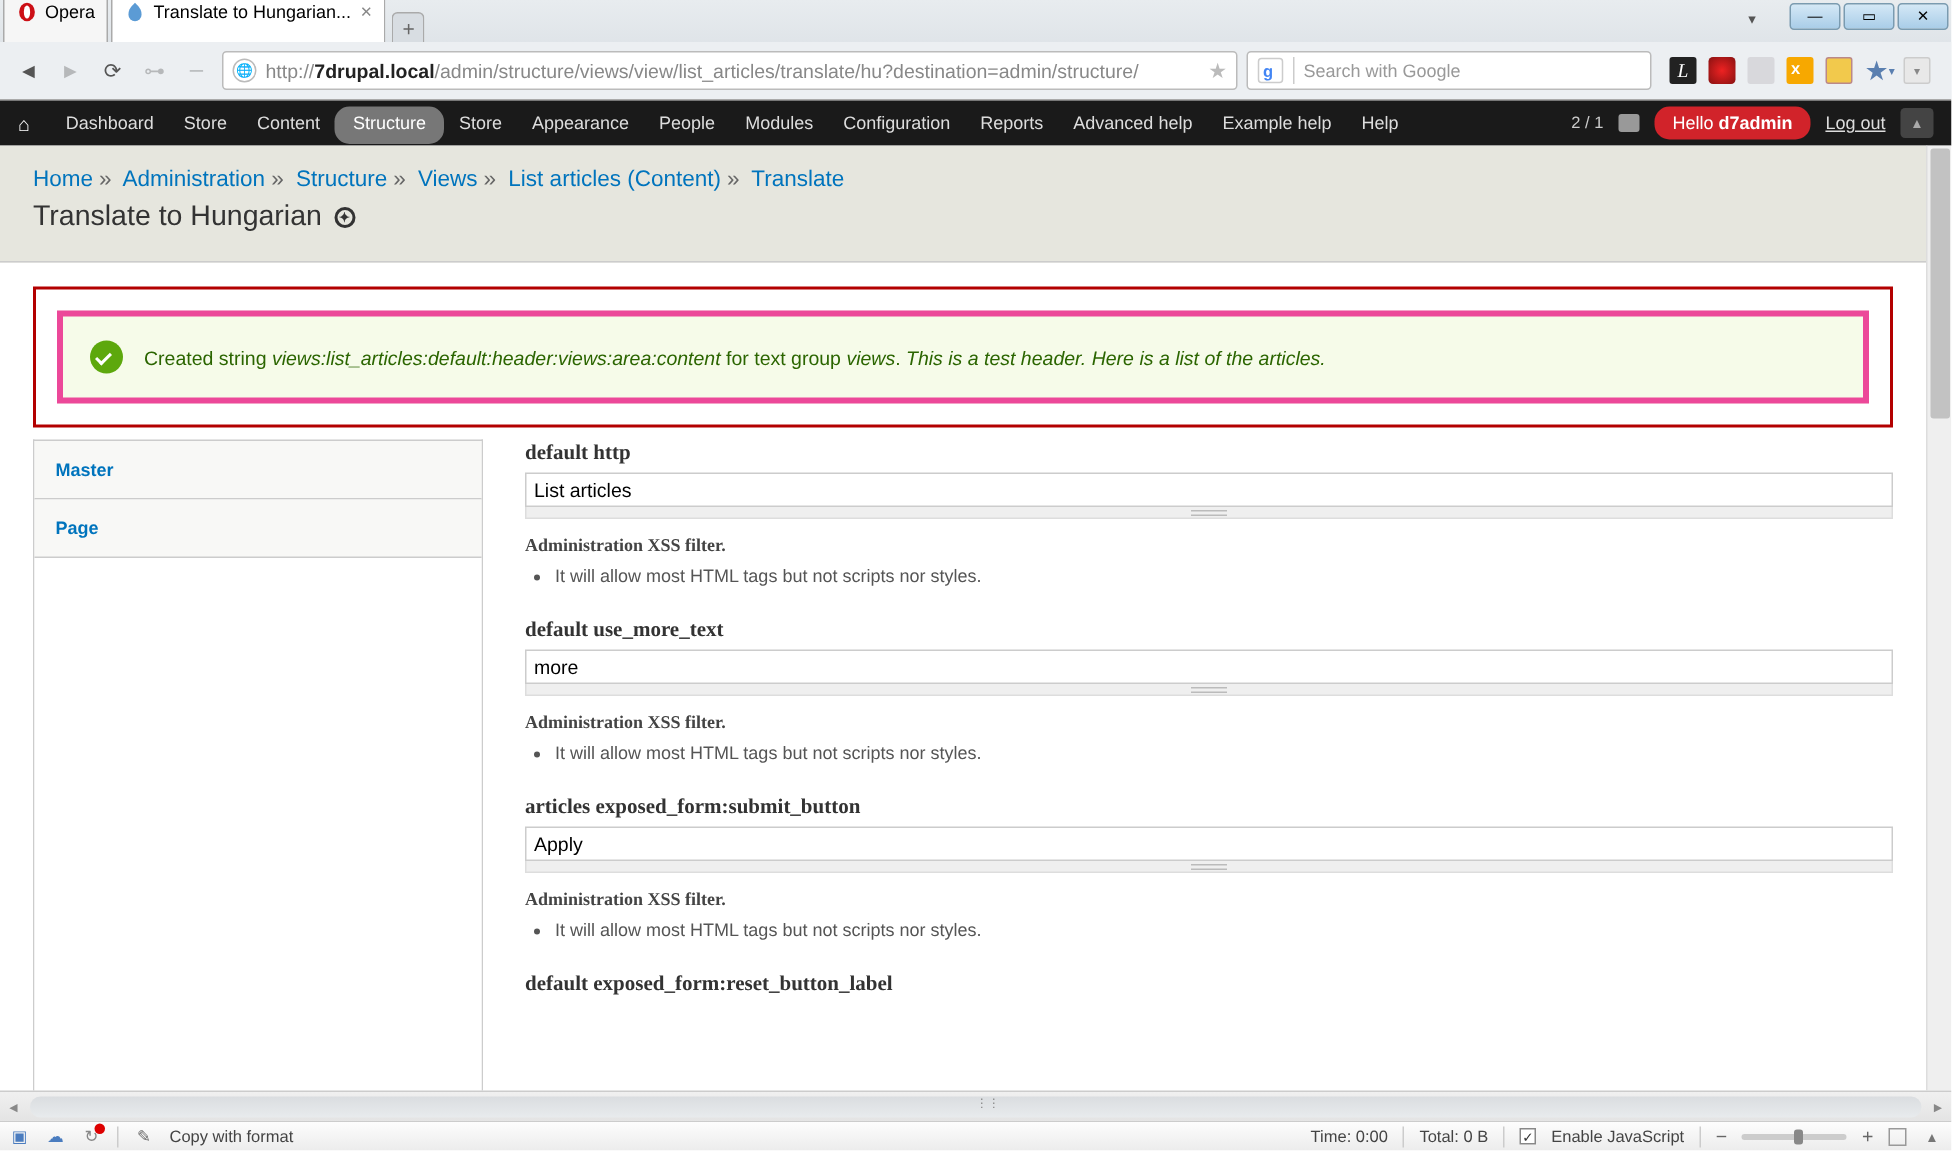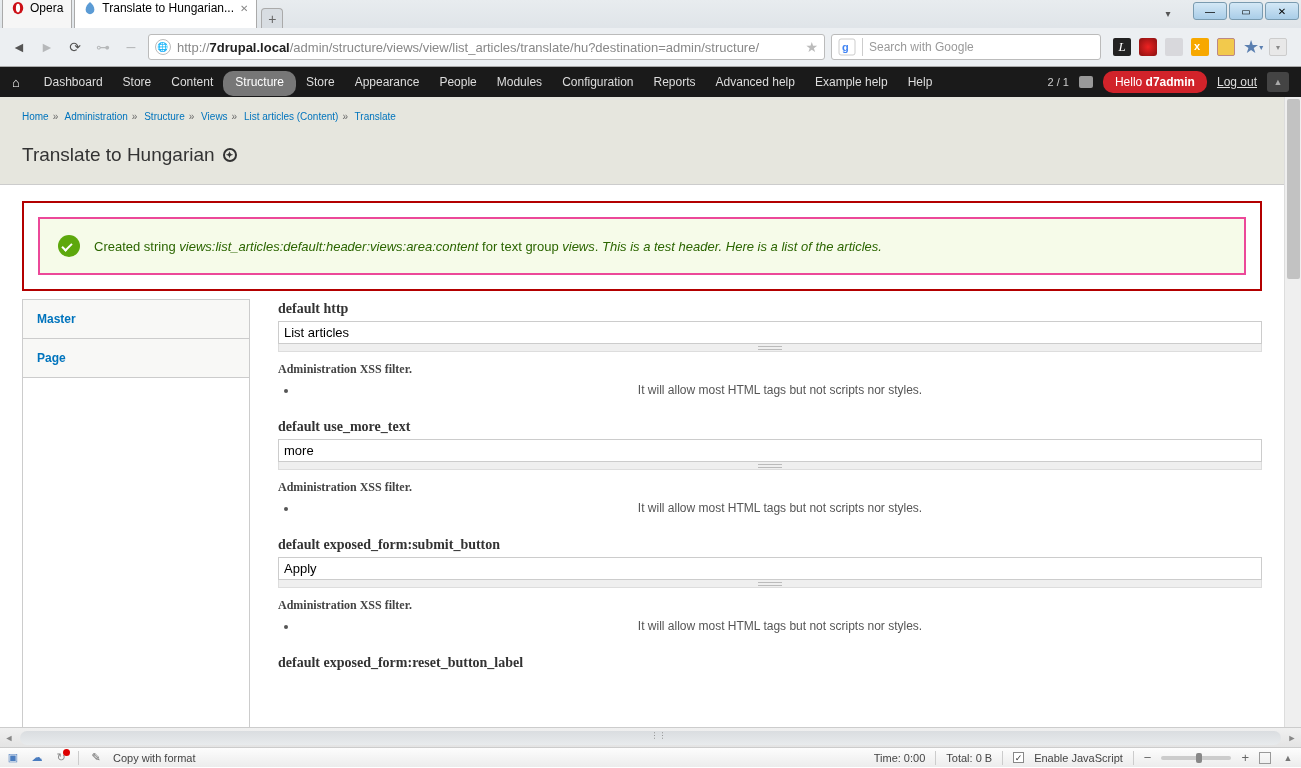--- a/index.html
+++ b/index.html
@@ -46,48 +46,48 @@
 .toggle-btn { width: 22px; height: 20px; background: #444; border-radius: 3px; display:flex;align-items:center;justify-content:center;color:#aaa;font-size:9px; }
 
 
 .viewport { height: calc(768px - 28px - 40px - 30px - 20px - 20px); overflow: hidden; position: relative; }
 .vscroll { position: absolute; right: 0; top: 0; width: 17px; height: 100%; background: #efefef; border-left: 1px solid #ddd; }
 .vscroll-thumb { position: absolute; left: 2px; width: 13px; background: #c2c2c2; border-radius: 2px; }
 .vscroll-thumb.top { top: 2px; height: 180px; }
 .content-scroll { height: 100%; width: calc(100% - 17px); overflow: hidden; }
 
 .breadcrumb-area { background: #e6e6de; padding: 14px 22px 18px; border-bottom: 1px solid #ccc; }
-.breadcrumb { font-size: 10px; color: #555; margin-bottom: 22px; }
+.breadcrumb { font-size: 15px; color: #555; margin-bottom: 6px; }
 .breadcrumb a { color: #0074bd; text-decoration: none; }
 .breadcrumb .sep { color: #666; margin: 0 4px; }
 .page-title { font-size: 19px; color: #333; font-weight: normal; display: flex; align-items: center; gap: 8px; }
 .help-circle { width: 14px; height: 14px; border: 2px solid #333; border-radius: 50%; display: inline-flex; align-items: center; justify-content: center; font-size: 9px; color: #333; font-weight: bold; }
 
 .main { padding: 16px 22px; }
 .status-wrap { border: 2px solid #b30000; padding: 14px; margin-bottom: 8px; }
-.status-msg { background: #f6fbe9; border: 2px solid #ec4899; padding: 16px 18px; display: flex; align-items: center; gap: 14px; color: #2b6500; font-size: 13px; }
+.status-msg { background: #f6fbe9; border: 4px solid #ec4899; padding: 16px 18px; display: flex; align-items: center; gap: 14px; color: #2b6500; font-size: 13px; }
 .status-icon { width: 22px; height: 22px; background: #5da80d; border-radius: 50%; position: relative; flex-shrink: 0; }
 .status-icon::after { content: ''; position: absolute; left: 6px; top: 9px; width: 4px; height: 8px; border: solid #fff; border-width: 0 2px 2px 0; transform: rotate(45deg); margin-top: -3px; }
 .status-msg em { font-style: italic; }
 
 .layout { display: flex; gap: 0; }
-.tabs-col { width: 228px; border: 1px solid #ccc; border-bottom: none; }
+.tabs-col { width: 300px; border: 1px solid #ccc; border-bottom: none; }
 .vtab { padding: 12px 14px; border-bottom: 1px solid #ccc; font-size: 12px; color: #0074bd; cursor: pointer; background: #f8f8f6; font-weight: bold; }
 .vtab:first-child { border-top: none; }
 .vtab.active { font-weight: bold; }
 .vtab.empty { height: 380px; background: #fff; }
 
 .form-col { flex: 1; padding: 2px 0 0 28px; }
 .form-block { margin-bottom: 22px; }
 .field-label { font-weight: bold; font-size: 14px; color: #333; margin-bottom: 4px; font-family: Georgia, serif; }
 .text-input { width: 100%; border: 1px solid #ccc; padding: 3px 5px; font-size: 13px; font-family: inherit; }
 .resizer { height: 8px; background: #efefef; border: 1px solid #ddd; border-top: none; display: flex; align-items: center; justify-content: center; }
 .resizer::before { content: ''; width: 24px; height: 2px; border-top: 1px solid #bbb; border-bottom: 1px solid #bbb; }
 .filter-label { font-weight: bold; font-size: 12px; color: #444; margin-top: 10px; font-family: Georgia, serif; }
-.filter-list { margin: 6px 0 0 20px; text-align: center; }
+.filter-list { margin: 6px 0 0 20px; }
 .filter-list li { font-size: 12px; color: #555; list-style: disc; }
 
 
 .hscroll { height: 20px; background: linear-gradient(#f0f0f0, #e4e4e4); border-top: 1px solid #ccc; display: flex; align-items: center; position: relative; }
 .hscroll-arrow { width: 18px; height: 18px; display:flex;align-items:center;justify-content:center;color:#888;font-size:9px; }
 .hscroll-track { flex: 1; height: 14px; background: linear-gradient(#dadde0,#e8ebed); border-radius: 7px; margin: 0 2px; position: relative; }
 .hscroll-mark { position: absolute; left: 50%; top: 0; font-size: 8px; color: #888; }
 
 
 .status-bar { height: 20px; background: linear-gradient(#fdfdfd,#ececec); border-top: 1px solid #ccc; display: flex; align-items: center; font-size: 11px; color: #444; padding: 0 6px; gap: 10px; }
@@ -238,21 +238,21 @@
             <div class="field-label">default use_more_text</div>
             <input class="text-input" value="more" style="">
             <div class="resizer"></div>
             <div class="filter-label">Administration XSS filter.</div>
             <ul class="filter-list">
               <li>It will allow most HTML tags but not scripts nor styles.</li>
             </ul>
           </div>
 
           <div class="form-block">
-            <div class="field-label">default exposed_form:submit_button</div>
+            <div class="field-label">articles exposed_form:submit_button</div>
             <input class="text-input" value="Apply" style="">
             <div class="resizer"></div>
             <div class="filter-label">Administration XSS filter.</div>
             <ul class="filter-list">
               <li>It will allow most HTML tags but not scripts nor styles.</li>
             </ul>
           </div>
 
           <div class="form-block" style="margin-bottom:0;">
             <div class="field-label">default exposed_form:reset_button_label</div>

